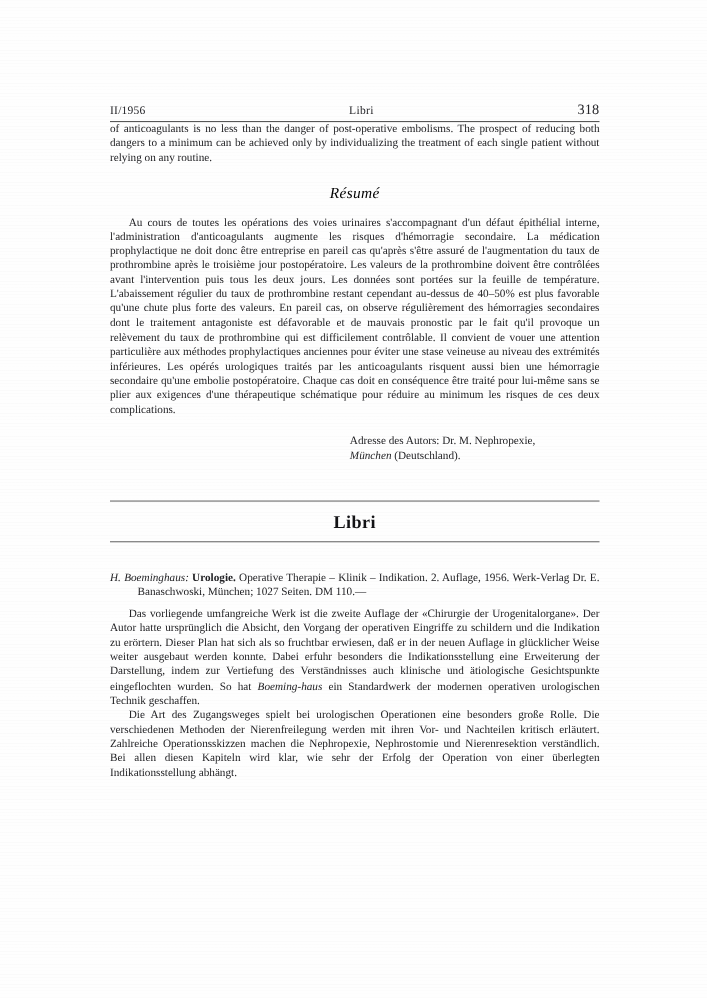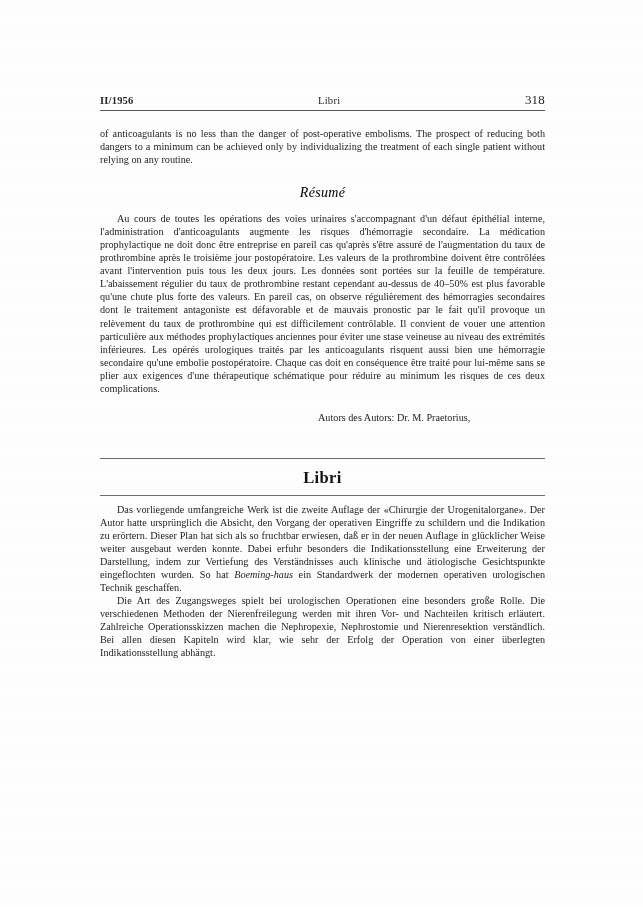--- a/index.html
+++ b/index.html
@@ -33,21 +33,21 @@
 
   
   .runhead {
     display: flex;
     align-items: baseline;
     justify-content: space-between;
     font-size: 10.5px;
     letter-spacing: .2px;
     color: #26262a;
   }
-  .runhead-left { flex: 0 0 auto; font-weight: bold; }
+  .runhead-left { flex: 0 0 auto; }
   .runhead-center {
     flex: 1 1 auto;
     text-align: center;
     letter-spacing: .3px;
   }
   .runhead-right {
     flex: 0 0 auto;
     font-size: 13px;
   }
   .rule-head {
@@ -62,21 +62,21 @@
     margin: 0;
     font-size: 10.2px;
     line-height: 13.05px;
     text-align: justify;
     text-justify: inter-word;
     color: #232326;
     -webkit-hyphens: none;
     hyphens: none;
   }
   p.body.indent { text-indent: 17px; }
-  p.first { margin-top: 16px; }
+  p.first { }
 
   .sec-title {
     margin: 19px 0 11px 0;
     text-align: center;
     font-style: italic;
     font-size: 14px;
     letter-spacing: .3px;
     color: #000000;
   }
 
@@ -150,29 +150,33 @@
     </div>
     <div class="rule-head"></div>
 
     <p class="body first">of anticoagulants is no less than the danger of post-operative embolisms. The prospect of reducing both dangers to a minimum can be achieved only by individualizing the treatment of each single patient without relying on any routine.</p>
 
     <div class="sec-title">Résumé</div>
 
     <p class="body indent">Au cours de toutes les opérations des voies urinaires s'accompagnant d'un défaut épithélial interne, l'administration d'anticoagulants augmente les risques d'hémorragie secondaire. La médication prophylactique ne doit donc être entreprise en pareil cas qu'après s'être assuré de l'augmentation du taux de prothrombine après le troisième jour postopératoire. Les valeurs de la prothrombine doivent être contrôlées avant l'intervention puis tous les deux jours. Les données sont portées sur la feuille de température. L'abaissement régulier du taux de prothrombine restant cependant au-dessus de 40–50% est plus favorable qu'une chute plus forte des valeurs. En pareil cas, on observe régulièrement des hémorragies secondaires dont le traitement antagoniste est défavorable et de mauvais pronostic par le fait qu'il provoque un relèvement du taux de prothrombine qui est difficilement contrôlable. Il convient de vouer une attention particulière aux méthodes prophylactiques anciennes pour éviter une stase veineuse au niveau des extrémités inférieures. Les opérés urologiques traités par les anticoagulants risquent aussi bien une hémorragie secondaire qu'une embolie postopératoire. Chaque cas doit en conséquence être traité pour lui-même sans se plier aux exigences d'une thérapeutique schématique pour réduire au minimum les risques de ces deux complications.</p>
 
     <div class="addr">
-      <div>Autors des Autors: Dr. M. Praetorius,</div>
+      <div>Adresse des Autors: Dr. M. Nephropexie,</div>
+      <div><span class="ital">München</span><span> (Deutschland).</span></div>
     </div>
 
     <div class="libri-block">
       <div class="rule-thin"></div>
       <div class="libri-title">Libri</div>
       <div class="rule-thin"></div>
     </div>
 
+    <div class="citation">
+      <div class="hang"><span class="ital">H. Boeminghaus:</span><span class="bold"> Urologie.</span><span> Operative Therapie – Klinik – Indikation. 2. Auflage,</span> <span>1956. Werk-Verlag Dr. E. Banaschwoski, München; 1027 Seiten. DM 110.—</span></div>
+    </div>
 
     <div class="review">
       <p class="body"><span>Das vorliegende umfangreiche Werk ist die zweite Auflage der «Chirurgie der Urogenitalorgane». Der Autor hatte ursprünglich die Absicht, den Vorgang der operativen Eingriffe zu schildern und die Indikation zu erörtern. Dieser Plan hat sich als so fruchtbar erwiesen, daß er in der neuen Auflage in glücklicher Weise weiter ausgebaut werden konnte. Dabei erfuhr besonders die Indikationsstellung eine Erweiterung der Darstellung, indem zur Vertiefung des Verständnisses auch klinische und ätiologische Gesichtspunkte eingeflochten wurden. So hat </span><span class="ital">Boeming-haus</span><span> ein Standardwerk der modernen operativen urologischen Technik geschaffen.</span></p>
       <p class="body">Die Art des Zugangsweges spielt bei urologischen Operationen eine besonders große Rolle. Die verschiedenen Methoden der Nierenfreilegung werden mit ihren Vor- und Nachteilen kritisch erläutert. Zahlreiche Operationsskizzen machen die Nephropexie, Nephrostomie und Nierenresektion verständlich. Bei allen diesen Kapiteln wird klar, wie sehr der Erfolg der Operation von einer überlegten Indikationsstellung abhängt.</p>
     </div>
 
   </div>
   <div class="grain"></div>
 </div>
 

